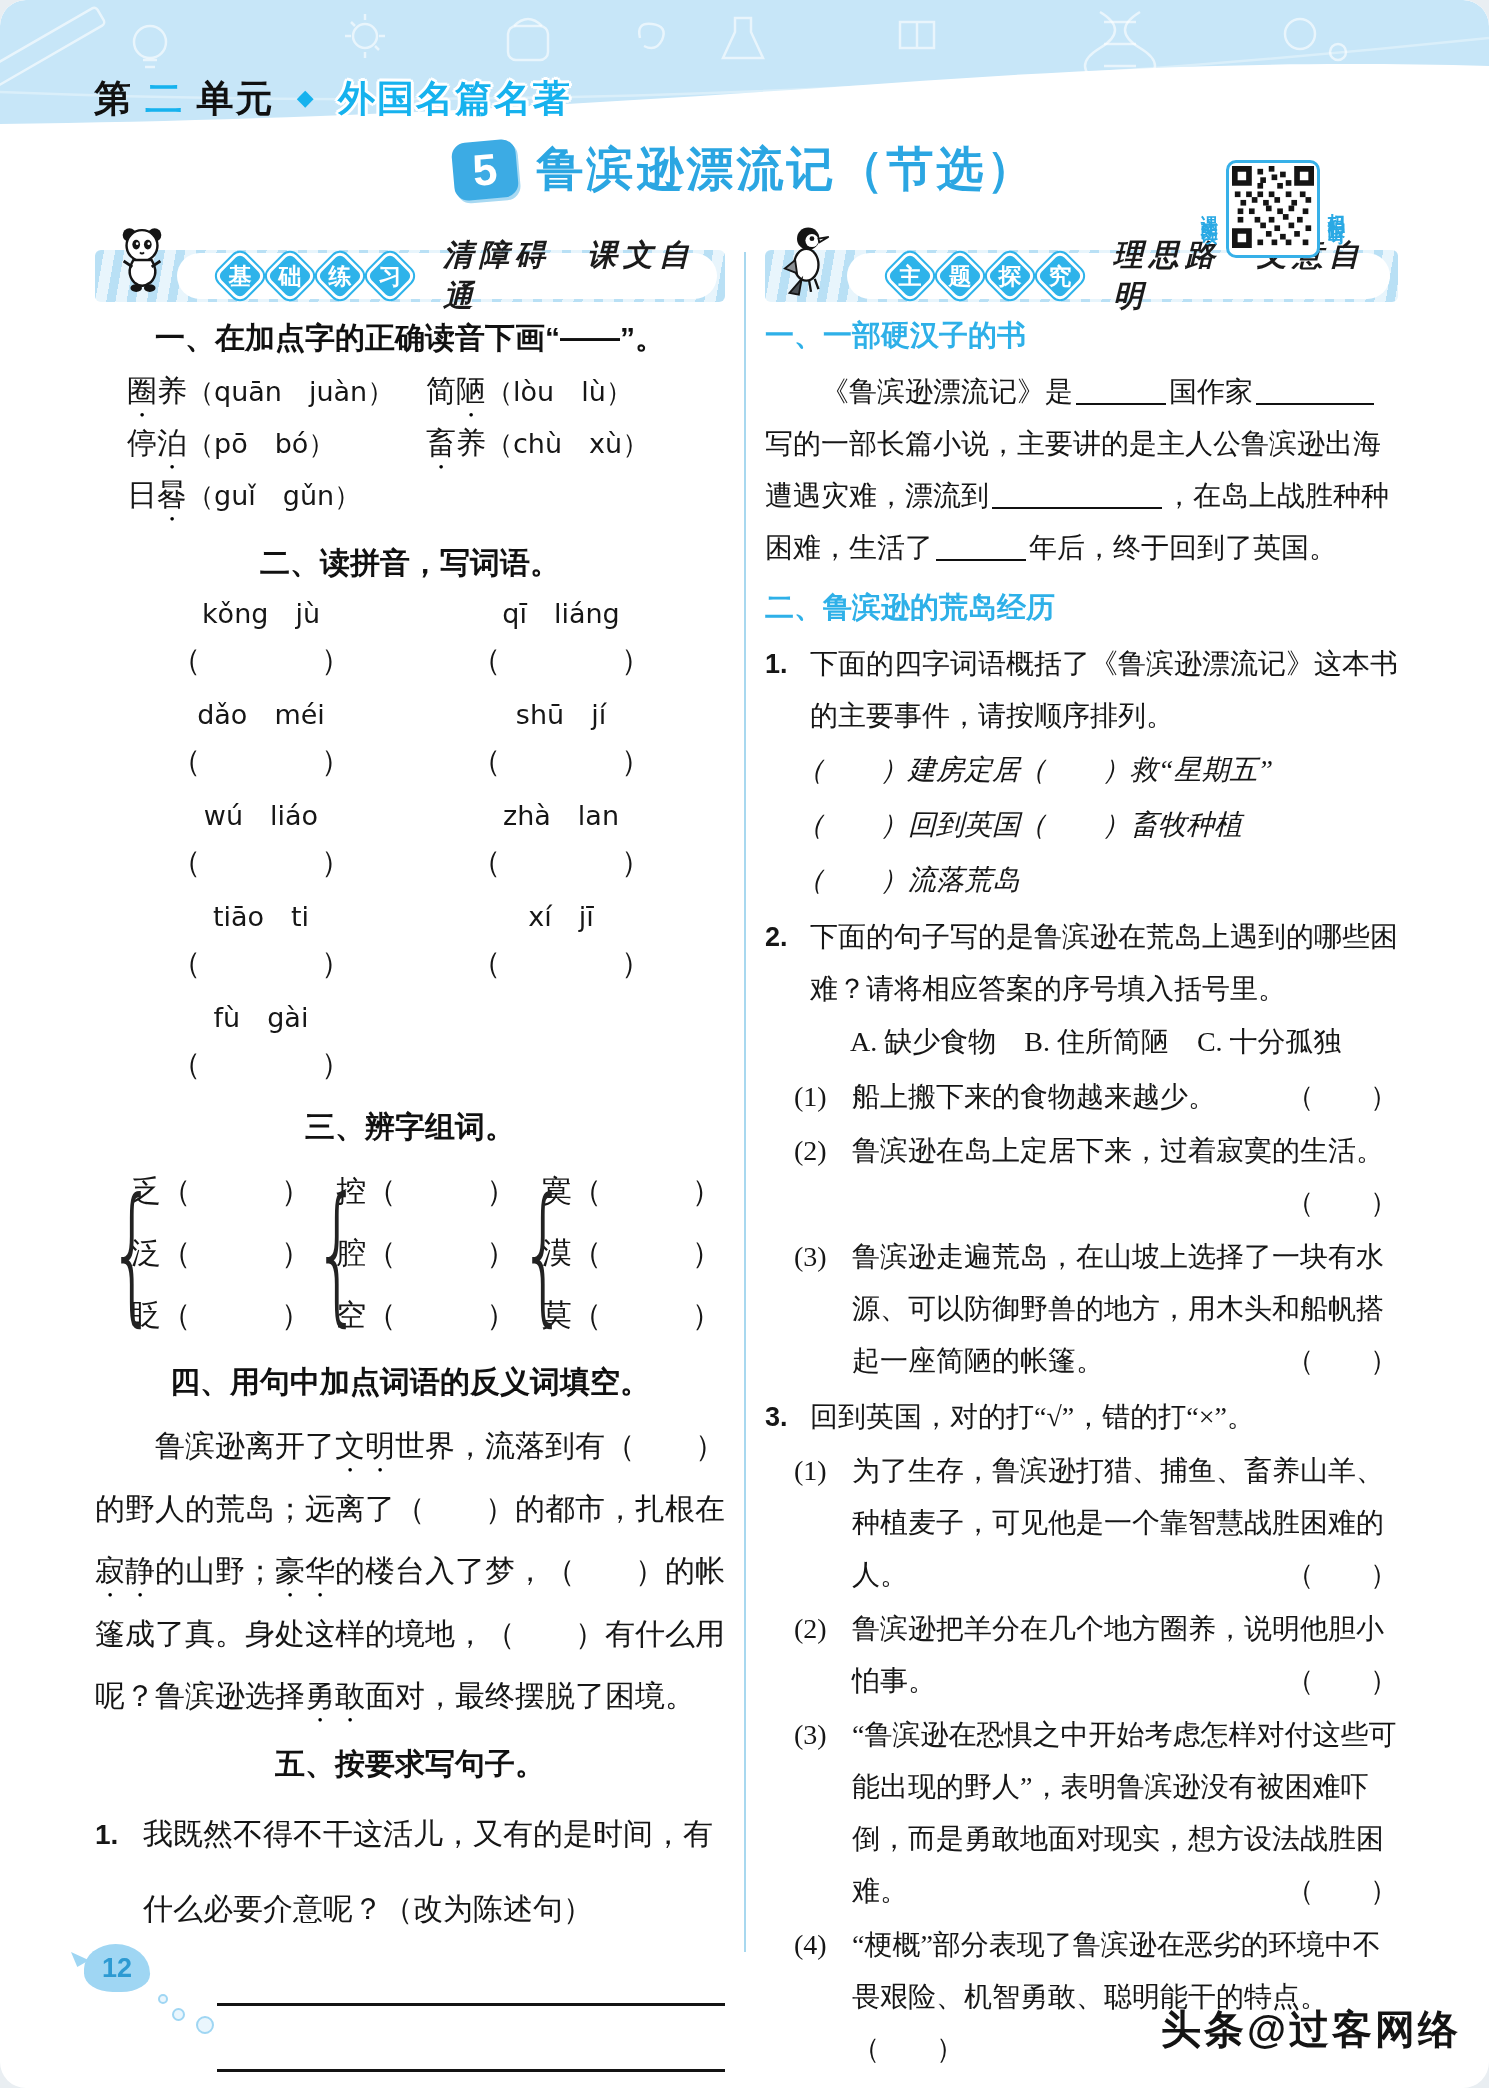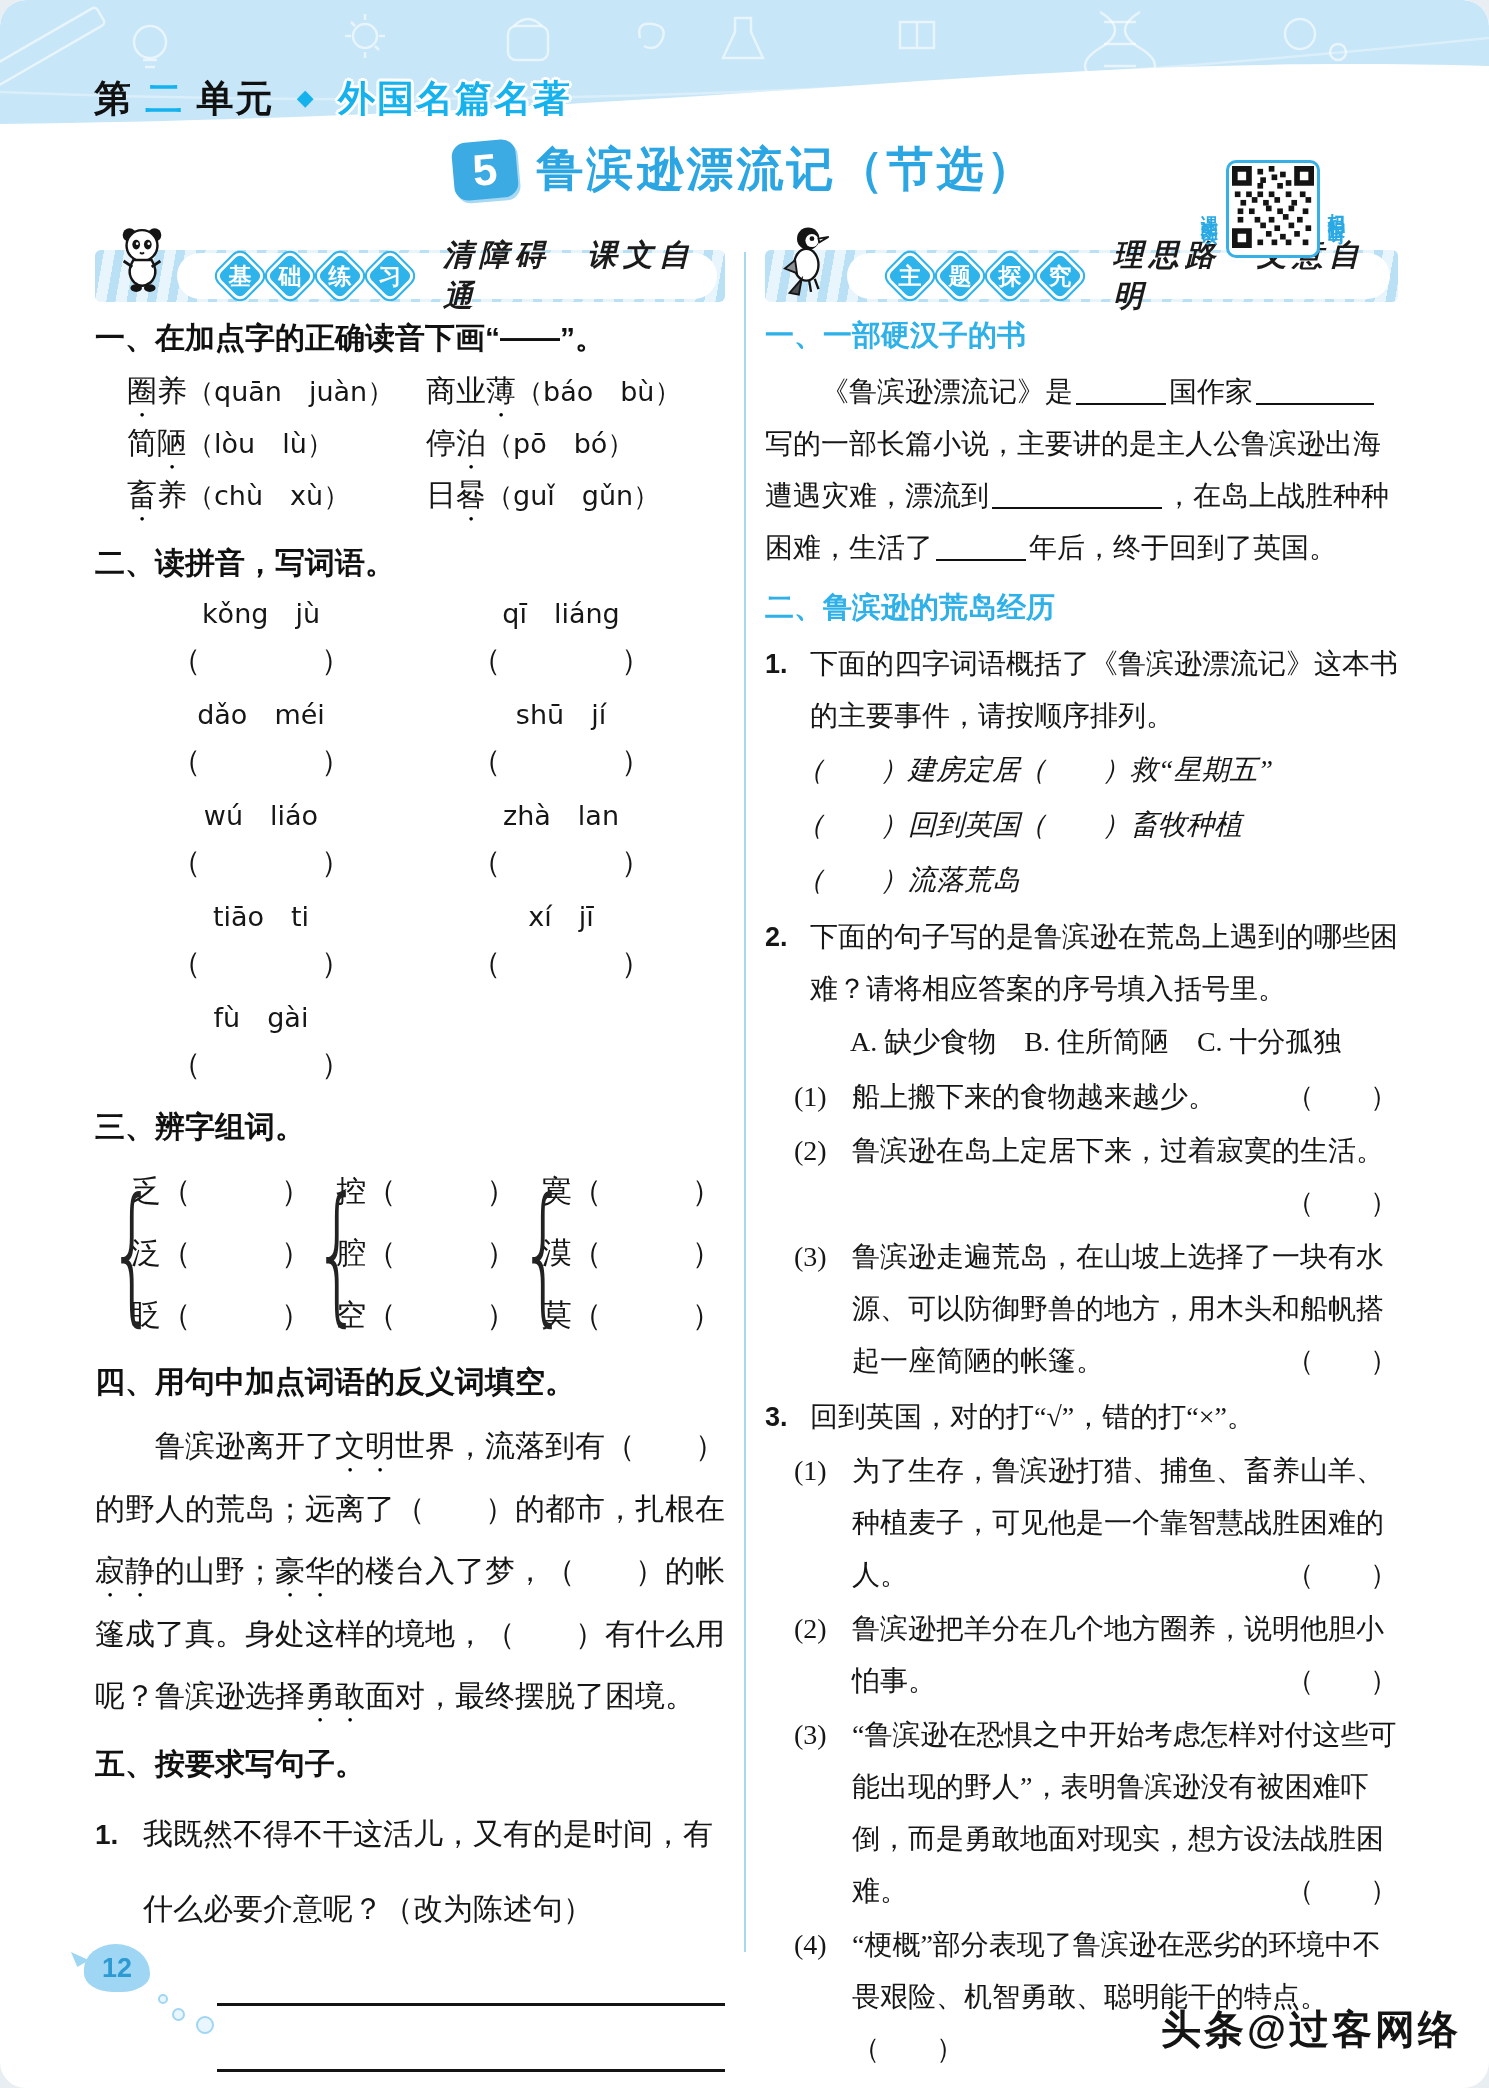--- a/index.html
+++ b/index.html
@@ -47,21 +47,21 @@
   .badges { display:flex; }
   .badge { width:38px; height:38px; background:#2eb3ea; border:3px solid #fff;
     box-shadow:0 0 0 2px #2eb3ea; border-radius:9px; transform:rotate(45deg);
     display:flex; align-items:center; justify-content:center; margin:0 6px; }
   .badge i { transform:rotate(-45deg); color:#fff; font-weight:bold; font-size:23px; }
   .tagline { margin-left:28px; font-family:"Liberation Serif","DejaVu Serif",serif;
     font-style:italic; font-weight:bold; font-size:30px; letter-spacing:6px; color:#1b1b1b; }
   .mascot { position:absolute; left:18px; top:-26px; z-index:2; }
   
   .serif { font-family:"Liberation Serif","DejaVu Serif",serif; }
-  .heading { font-size:30px; font-weight:bold; color:#111; margin:16px 0 12px; }
+  .heading { font-size:30px; font-weight:bold; color:#111; margin:16px 0 12px;text-align:center; }
   .emdot { -webkit-text-emphasis:filled dot #000; text-emphasis:filled dot #000;
     -webkit-text-emphasis-position:under; text-emphasis-position:under left; }
   .paren { white-space:pre; }
   
   .s1grid { display:grid; grid-template-columns:1fr 1fr; margin:8px 0 8px 32px; }
   .s1cell { font-size:30px; }
   .s1cell .word { font-family:"Liberation Serif","DejaVu Serif",serif; }
   .s1cell .py { font-family:"DejaVu Sans",sans-serif; font-size:27px; }
   
   .s2grid { display:grid; grid-template-columns:repeat(2,1fr); width:600px; margin-left:16px; row-gap:10px; }
@@ -246,21 +246,20 @@
               <i>习</i>
             </span>
         </div>
         <span class="tagline">清障碍　课文自通</span>
       </div>
     </div>
 
     <div class="heading">一、在加点字的正确读音下画“——”。</div>
     <div class="s1grid">
       <div class="s1cell"><span class="word"><i></i><i class="emdot">圈</i><i>养</i></span><span class="py">（quān　juàn）</span></div>
-      <div class="s1cell"><span class="word"><i>商业</i><i class="emdot">薄</i><i></i></span><span class="py">（báo　bù）</span></div>
       <div class="s1cell"><span class="word"><i>简</i><i class="emdot">陋</i><i></i></span><span class="py">（lòu　lù）</span></div>
       <div class="s1cell"><span class="word"><i>停</i><i class="emdot">泊</i><i></i></span><span class="py">（pō　bó）</span></div>
       <div class="s1cell"><span class="word"><i></i><i class="emdot">畜</i><i>养</i></span><span class="py">（chù　xù）</span></div>
       <div class="s1cell"><span class="word"><i>日</i><i class="emdot">晷</i><i></i></span><span class="py">（guǐ　gǔn）</span></div>
     </div>
 
     <div class="heading">二、读拼音，写词语。</div>
     <div class="s2grid">
       <div class="s2cell">
           <div class="py">kǒng　jù</div>

